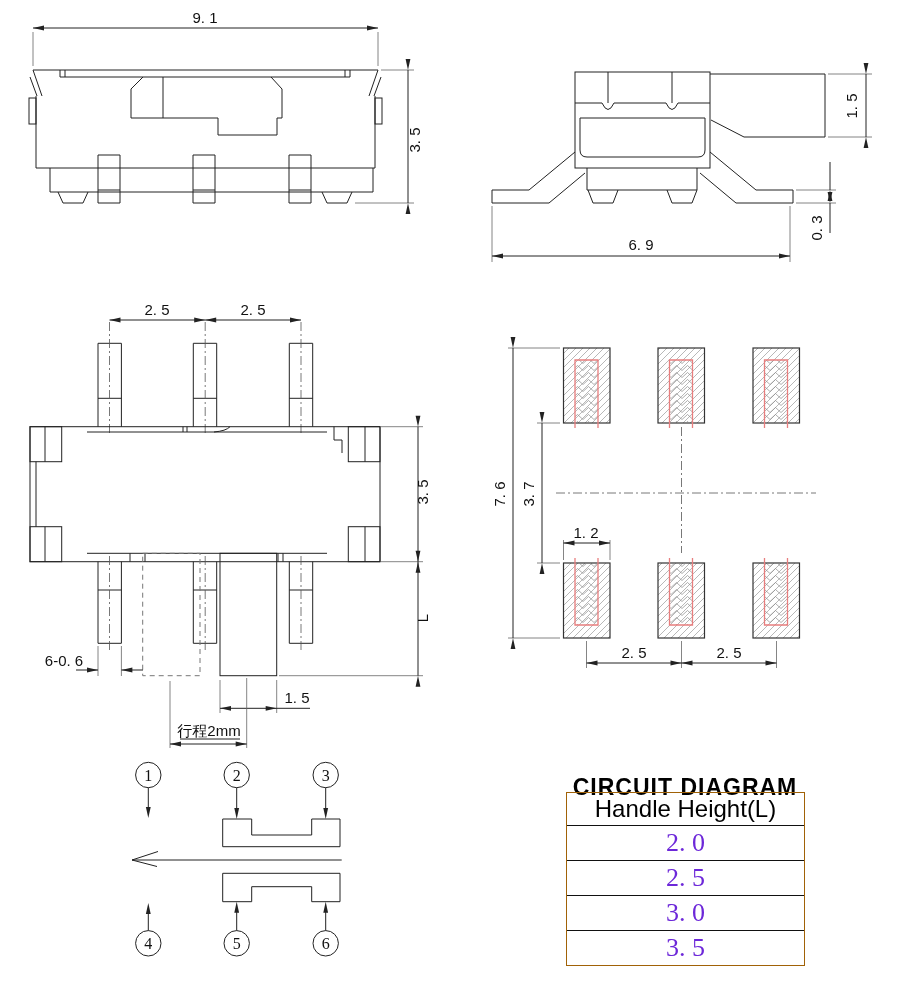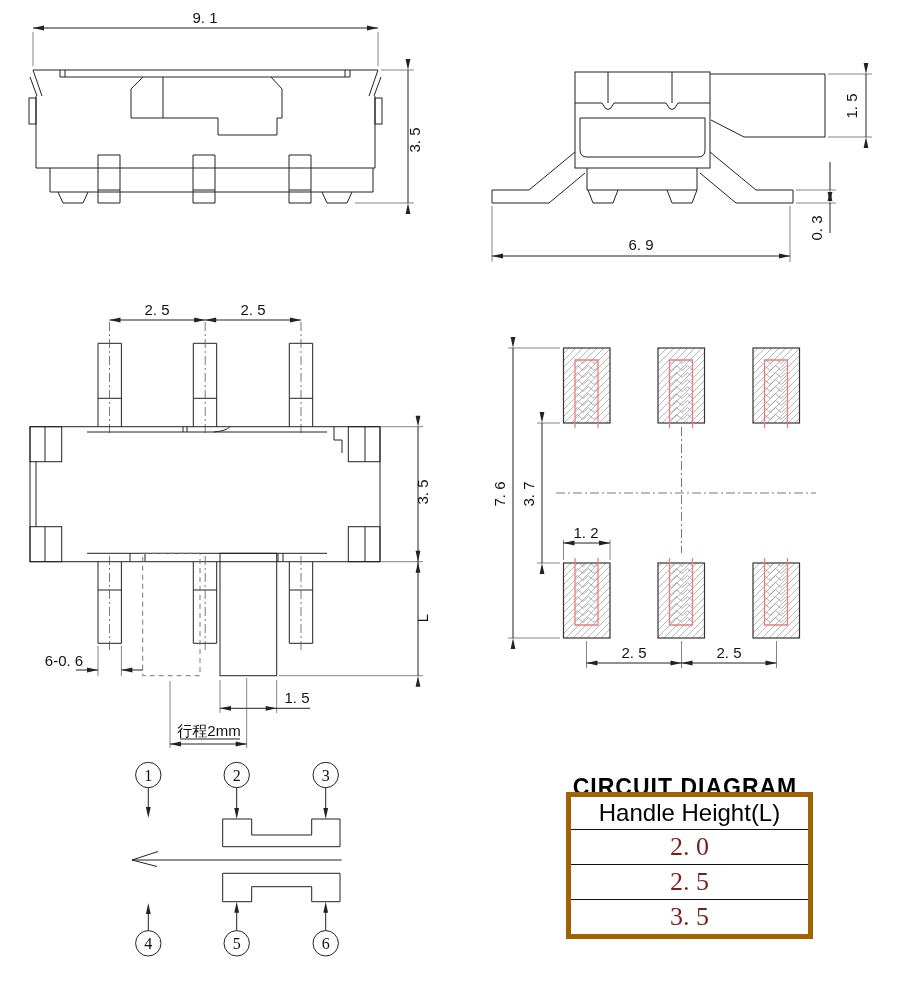--- a/index.html
+++ b/index.html
@@ -8,24 +8,24 @@
   .ln{stroke:#222;stroke-width:1;fill:none;}
   .thin{stroke:#666;stroke-width:.8;fill:none;}
   .cl{stroke:#555;stroke-width:.8;fill:none;stroke-dasharray:9 3 2 3;}
   .dash{stroke:#777;stroke-width:1;fill:none;stroke-dasharray:5 4;}
   .red{stroke:#e87e7e;stroke-width:1.3;fill:none;}
   .dim{font-family:"Liberation Sans",sans-serif;font-size:15px;fill:#111;stroke:none;}
   .cnum{font-family:"Liberation Serif",serif;font-size:16px;fill:#111;stroke:none;}
   .ah{fill:#222;stroke:none;}
   #panel-title{position:absolute;left:566px;top:734px;width:238px;text-align:center;
     font-size:23px;font-weight:bold;letter-spacing:1px;color:#000;margin-top:40px;}
-  #height-table{position:absolute;left:566px;top:792px;width:237px;border:5px solid #a16207;}
+  #height-table{position:absolute;left:566px;top:792px;width:237px;border:1px solid #a16207;}
   #height-table .hdr{height:32px;line-height:32px;text-align:center;font-size:24px;color:#000;}
   #height-table .row{height:34px;line-height:34px;text-align:center;border-top:1px solid #111;
-    font-family:"Liberation Serif",serif;font-size:26px;color:#7f1d1d;}
+    font-family:"Liberation Serif",serif;font-size:26px;color:#6d28d9;}
 </style>
 </head>
 <body>
 
 <svg width="900" height="984" viewBox="0 0 900 984">
   <defs>
     <pattern id="hatch" width="7" height="7" patternUnits="userSpaceOnUse">
       <path d="M0,7 L7,0" stroke="#9a9a9a" stroke-width=".7"></path>
     </pattern>
     <pattern id="herr" width="11" height="7" patternUnits="userSpaceOnUse">
@@ -290,14 +290,15 @@
     </g>
   </g>
 </svg>
 
 <div id="panel-title">CIRCUIT DIAGRAM</div>
 
 <div id="height-table">
   <div class="hdr">Handle Height(L)</div>
   <div class="row">2. 0</div>
   <div class="row">2. 5</div>
+  <div class="row">3. 0</div>
   <div class="row">3. 5</div>
 </div>
 
 </body></html>

